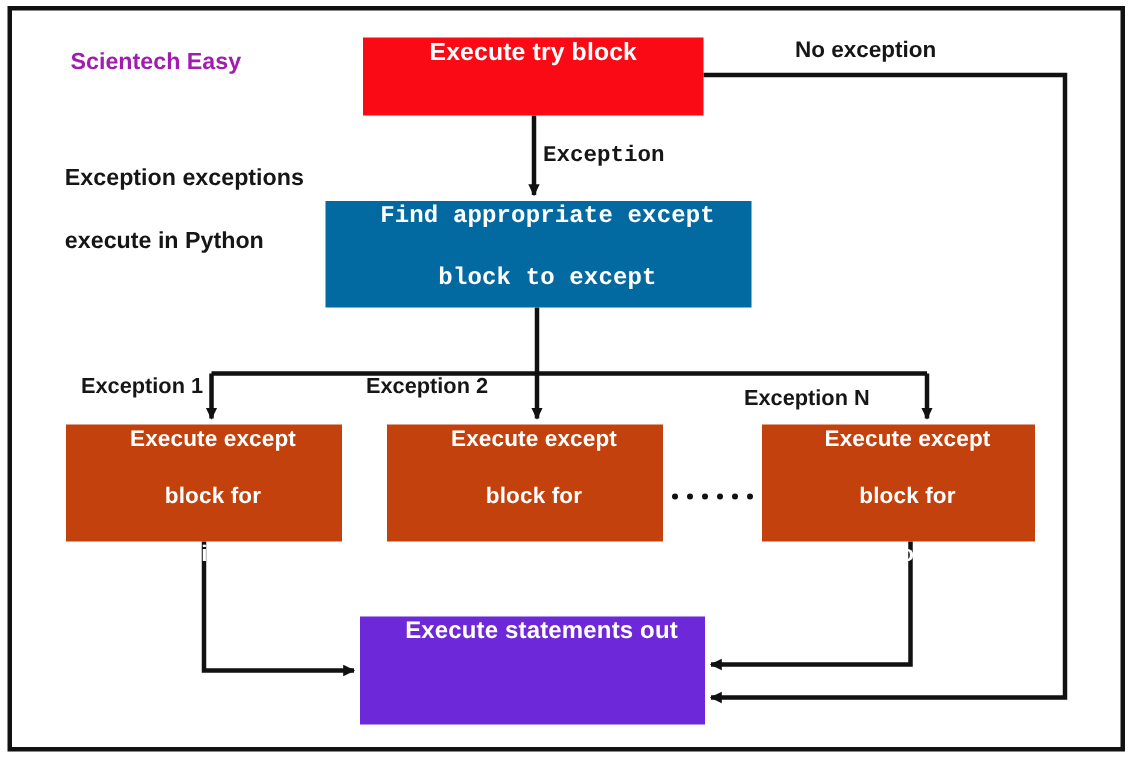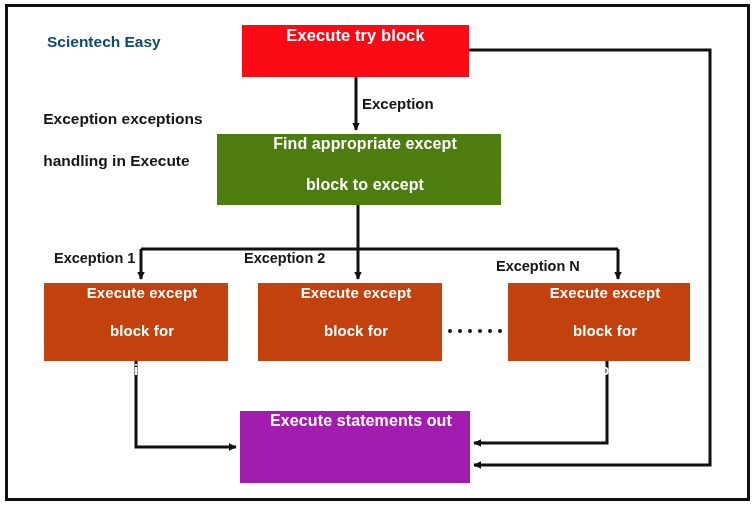--- a/index.html
+++ b/index.html
@@ -43,58 +43,59 @@
   }
   .node span { display: block; width: 100%; padding: 0 6px; }
 
   #node-try {
     left: 242px; top: 25px; width: 227px; height: 52px;
     background: #fa0a14;
     font-size: 16.5px;
   }
   #node-find {
     left: 217px; top: 134px; width: 284px; height: 71px;
-    background: #4d7c0f;
+    background: #0369a1;
     font-size: 16px;
+    font-family: Liberation Mono, monospace;
   }
   .node-except {
     top: 283px; width: 184px; height: 78px;
     background: #c2410c;
     font-size: 15px;
   }
   #node-except-1 { left: 44px; }
   #node-except-2 { left: 258px; }
   #node-except-n { left: 508px; width: 182px; }
 
   #node-out {
     left: 240px; top: 411px; width: 230px; height: 72px;
-    background: #a21caf;
+    background: #6d28d9;
     font-size: 16px;
   }
 
   
   .caption {
     position: absolute;
     color: #161616;
     font-weight: bold;
     white-space: pre;
   }
   #cap-brand {
     left: 47px; top: 33px;
     font-size: 15.5px;
-    color: #0c4a6e;
+    color: #a21caf;
     font-weight: bold;
   }
   #cap-subtitle {
     left: 26px; top: 88px;
     font-size: 15.5px;
     line-height: 1.35;
   }
   #cap-no-exception { left: 530px; top: 25px; font-size: 15px; }
-  #cap-exception    { left: 362px; top: 95px; font-size: 15px; }
+  #cap-exception    { left: 362px; top: 95px; font-size: 15px; font-family: Liberation Mono, monospace; }
   #cap-exc-1 { left: 28px;  top: 250px; font-size: 14.5px; margin-left: 26px; }
   #cap-exc-2 { left: 244px; top: 250px; font-size: 14.5px; }
   #cap-exc-n { left: 496px; top: 258px; font-size: 14.5px; }
 
   
   #ellipsis {
     position: absolute;
     left: 448px; top: 326px;
     width: 54px; height: 10px;
     display: flex;
@@ -194,20 +195,21 @@
     <i></i>
     <i></i>
     <i></i>
     <i></i>
   </div>
 
   <div class="caption" id="cap-brand">Scientech Easy</div>
 
   <div class="caption" id="cap-subtitle">
     <span>Exception exceptions</span><br>
-    <span>handling in Execute</span>
-  </div>
-
+    <span>execute in Python</span>
+  </div>
+
+  <div class="caption" id="cap-no-exception">No exception</div>
   <div class="caption" id="cap-exception">Exception</div>
   <div class="caption" id="cap-exc-1">Exception 1</div>
   <div class="caption" id="cap-exc-2">Exception 2</div>
   <div class="caption" id="cap-exc-n">Exception N</div>
 </div>
 
 </body></html>

